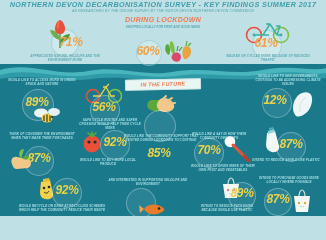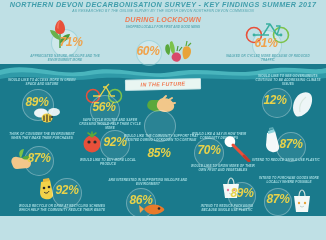--- a/index.html
+++ b/index.html
@@ -246,21 +246,20 @@
       <path d="M10 18 C12 20 14 19 15 17" stroke="#2b2b2b" stroke-width="1" fill="none"></path>
     </svg>
     <div class="bubble" style="left:36px;top:4px;width:28px;height:28px;"></div>
     <div class="pct pct-yel" style="position:absolute;left:32px;top:10px;width:38px;">92%</div>
     <div class="cap sea-cap" style="position:absolute;left:0;top:30px;width:92px;">WOULD RECYCLE OR DROP AT RECYCLING SCHEMES WHICH HELP THE COMMUNITY REDUCE THEIR WASTE</div>
   </div>
 
   <div class="stat" style="left:108px;top:178px;width:80px;height:38px;">
     <div class="cap sea-cap" style="position:absolute;left:0;top:0;width:80px;">ARE INTERESTED IN SUPPORTING WILDLIFE AND ENVIRONMENT</div>
     <div class="bubble" style="left:18px;top:10px;width:28px;height:28px;"></div>
-    <div class="pct pct-yel" style="position:absolute;left:14px;top:16px;width:38px;">86%</div>
     <svg class="icon" style="left:30px;top:22px;width:34px;height:18px;" viewBox="0 0 34 18">
       <path d="M6 9 C9 4 18 3 24 7 C27 9 27 10 24 12 C18 16 9 15 6 9 Z" fill="#e87a2a"></path>
       <path d="M6 9 L1 5 L2 13 Z" fill="#f0a24a"></path>
       <circle cx="21" cy="8.5" r="1.3" fill="#2b2b2b"></circle>
     </svg>
   </div>
 
   <div class="stat" style="left:196px;top:176px;width:62px;height:40px;">
     <svg class="icon" style="left:22px;top:0px;width:26px;height:24px;" viewBox="0 0 26 24">
       <path d="M5 8 L21 8 L19 22 L7 22 Z" fill="#f4f9f6"></path>

